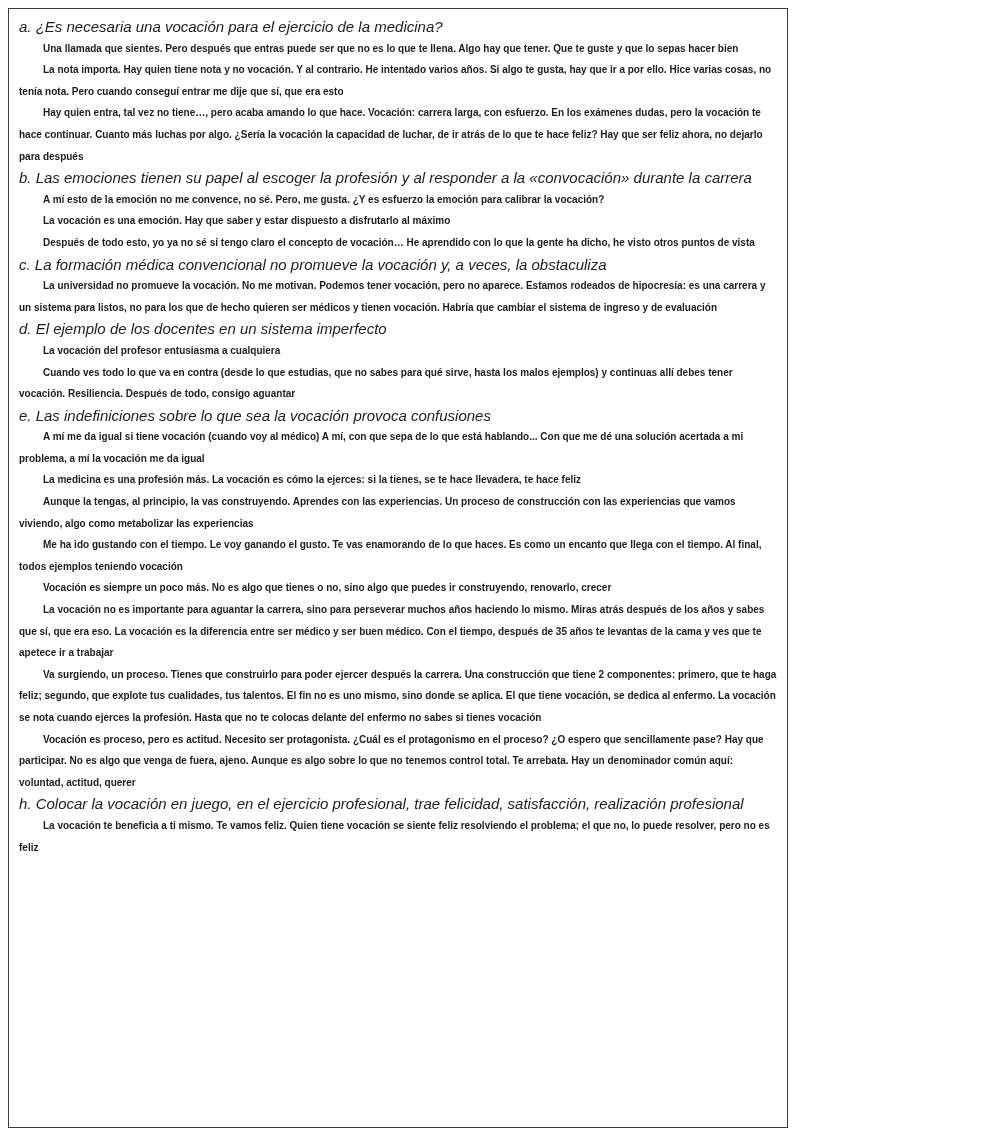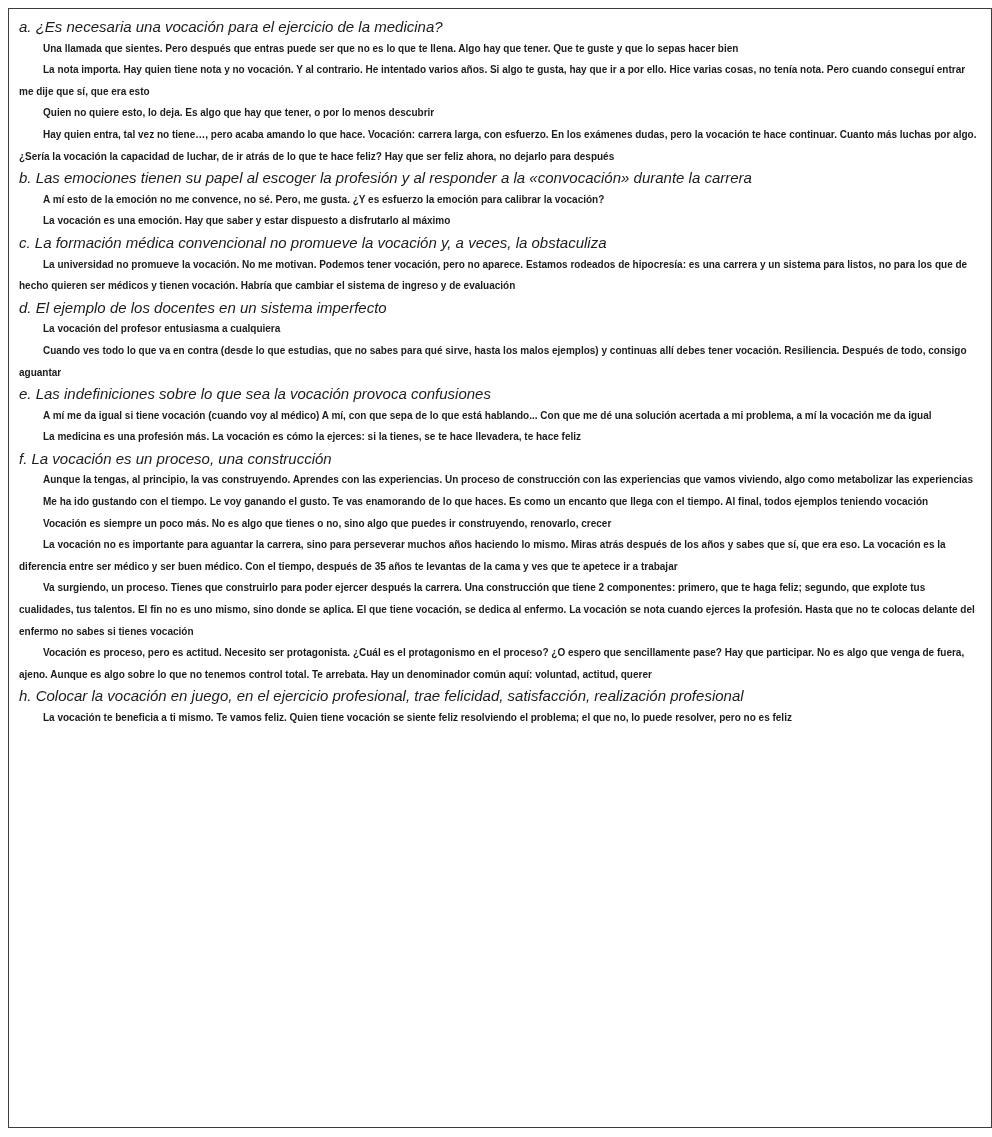--- a/index.html
+++ b/index.html
@@ -8,21 +8,21 @@
     width: 992px;
     height: 1137px;
     position: relative;
     font-family: "Liberation Sans", "DejaVu Sans", sans-serif;
     color: #1c1c1c;
   }
   .table-box {
     position: absolute;
     left: 8px;
     top: 8px;
-    width: 984px;
+    width: 780px;
     height: 1120px;
     border: 1px solid #3c3c3c;
     background: #ffffff;
     padding: 7px 9px 6px 10px;
     overflow: hidden;
   }
   .sec-h {
     font-style: italic;
     font-size: 15px;
     line-height: 21.6px;
@@ -37,39 +37,38 @@
   }
 </style>
 </head>
 <body>
 
 <div class="table-box">
 
   <p class="sec-h">a. ¿Es necesaria una vocación para el ejercicio de la medicina?</p>
   <p class="para">Una llamada que sientes. Pero después que entras puede ser que no es lo que te llena. Algo hay que tener. Que te guste y que lo sepas hacer bien</p>
   <p class="para">La nota importa. Hay quien tiene nota y no vocación. Y al contrario. He intentado varios años. Si algo te gusta, hay que ir a por ello. Hice varias cosas, no tenía nota. Pero cuando conseguí entrar me dije que sí, que era esto</p>
-  <p class="para">Quien no quiere esto, lo deja. Es algo que hay que tener, o por lo menos descubrir</p>
   <p class="para">Hay quien entra, tal vez no tiene…, pero acaba amando lo que hace. Vocación: carrera larga, con esfuerzo. En los exámenes dudas, pero la vocación te hace continuar. Cuanto más luchas por algo. ¿Sería la vocación la capacidad de luchar, de ir atrás de lo que te hace feliz? Hay que ser feliz ahora, no dejarlo para después</p>
 
   <p class="sec-h">b. Las emociones tienen su papel al escoger la profesión y al responder a la «convocación» durante la carrera</p>
   <p class="para">A mí esto de la emoción no me convence, no sé. Pero, me gusta. ¿Y es esfuerzo la emoción para calibrar la vocación?</p>
   <p class="para">La vocación es una emoción. Hay que saber y estar dispuesto a disfrutarlo al máximo</p>
+  <p class="para">Después de todo esto, yo ya no sé si tengo claro el concepto de vocación… He aprendido con lo que la gente ha dicho, he visto otros puntos de vista</p>
 
   <p class="sec-h">c. La formación médica convencional no promueve la vocación y, a veces, la obstaculiza</p>
   <p class="para">La universidad no promueve la vocación. No me motivan. Podemos tener vocación, pero no aparece. Estamos rodeados de hipocresía: es una carrera y un sistema para listos, no para los que de hecho quieren ser médicos y tienen vocación. Habría que cambiar el sistema de ingreso y de evaluación</p>
 
   <p class="sec-h">d. El ejemplo de los docentes en un sistema imperfecto</p>
   <p class="para">La vocación del profesor entusiasma a cualquiera</p>
   <p class="para">Cuando ves todo lo que va en contra (desde lo que estudias, que no sabes para qué sirve, hasta los malos ejemplos) y continuas allí debes tener vocación. Resiliencia. Después de todo, consigo aguantar</p>
 
   <p class="sec-h">e. Las indefiniciones sobre lo que sea la vocación provoca confusiones</p>
   <p class="para">A mí me da igual si tiene vocación (cuando voy al médico) A mí, con que sepa de lo que está hablando... Con que me dé una solución acertada a mi problema, a mí la vocación me da igual</p>
   <p class="para">La medicina es una profesión más. La vocación es cómo la ejerces: si la tienes, se te hace llevadera, te hace feliz</p>
 
-  <p class="sec-h">f. La vocación es un proceso, una construcción</p>
   <p class="para">Aunque la tengas, al principio, la vas construyendo. Aprendes con las experiencias. Un proceso de construcción con las experiencias que vamos viviendo, algo como metabolizar las experiencias</p>
   <p class="para">Me ha ido gustando con el tiempo. Le voy ganando el gusto. Te vas enamorando de lo que haces. Es como un encanto que llega con el tiempo. Al final, todos ejemplos teniendo vocación</p>
   <p class="para">Vocación es siempre un poco más. No es algo que tienes o no, sino algo que puedes ir construyendo, renovarlo, crecer</p>
 
   <p class="para">La vocación no es importante para aguantar la carrera, sino para perseverar muchos años haciendo lo mismo. Miras atrás después de los años y sabes que sí, que era eso. La vocación es la diferencia entre ser médico y ser buen médico. Con el tiempo, después de 35 años te levantas de la cama y ves que te apetece ir a trabajar</p>
   <p class="para">Va surgiendo, un proceso. Tienes que construirlo para poder ejercer después la carrera. Una construcción que tiene 2 componentes: primero, que te haga feliz; segundo, que explote tus cualidades, tus talentos. El fin no es uno mismo, sino donde se aplica. El que tiene vocación, se dedica al enfermo. La vocación se nota cuando ejerces la profesión. Hasta que no te colocas delante del enfermo no sabes si tienes vocación</p>
   <p class="para">Vocación es proceso, pero es actitud. Necesito ser protagonista. ¿Cuál es el protagonismo en el proceso? ¿O espero que sencillamente pase? Hay que participar. No es algo que venga de fuera, ajeno. Aunque es algo sobre lo que no tenemos control total. Te arrebata. Hay un denominador común aquí: voluntad, actitud, querer</p>
 
   <p class="sec-h">h. Colocar la vocación en juego, en el ejercicio profesional, trae felicidad, satisfacción, realización profesional</p>
   <p class="para">La vocación te beneficia a ti mismo. Te vamos feliz. Quien tiene vocación se siente feliz resolviendo el problema; el que no, lo puede resolver, pero no es feliz</p>

